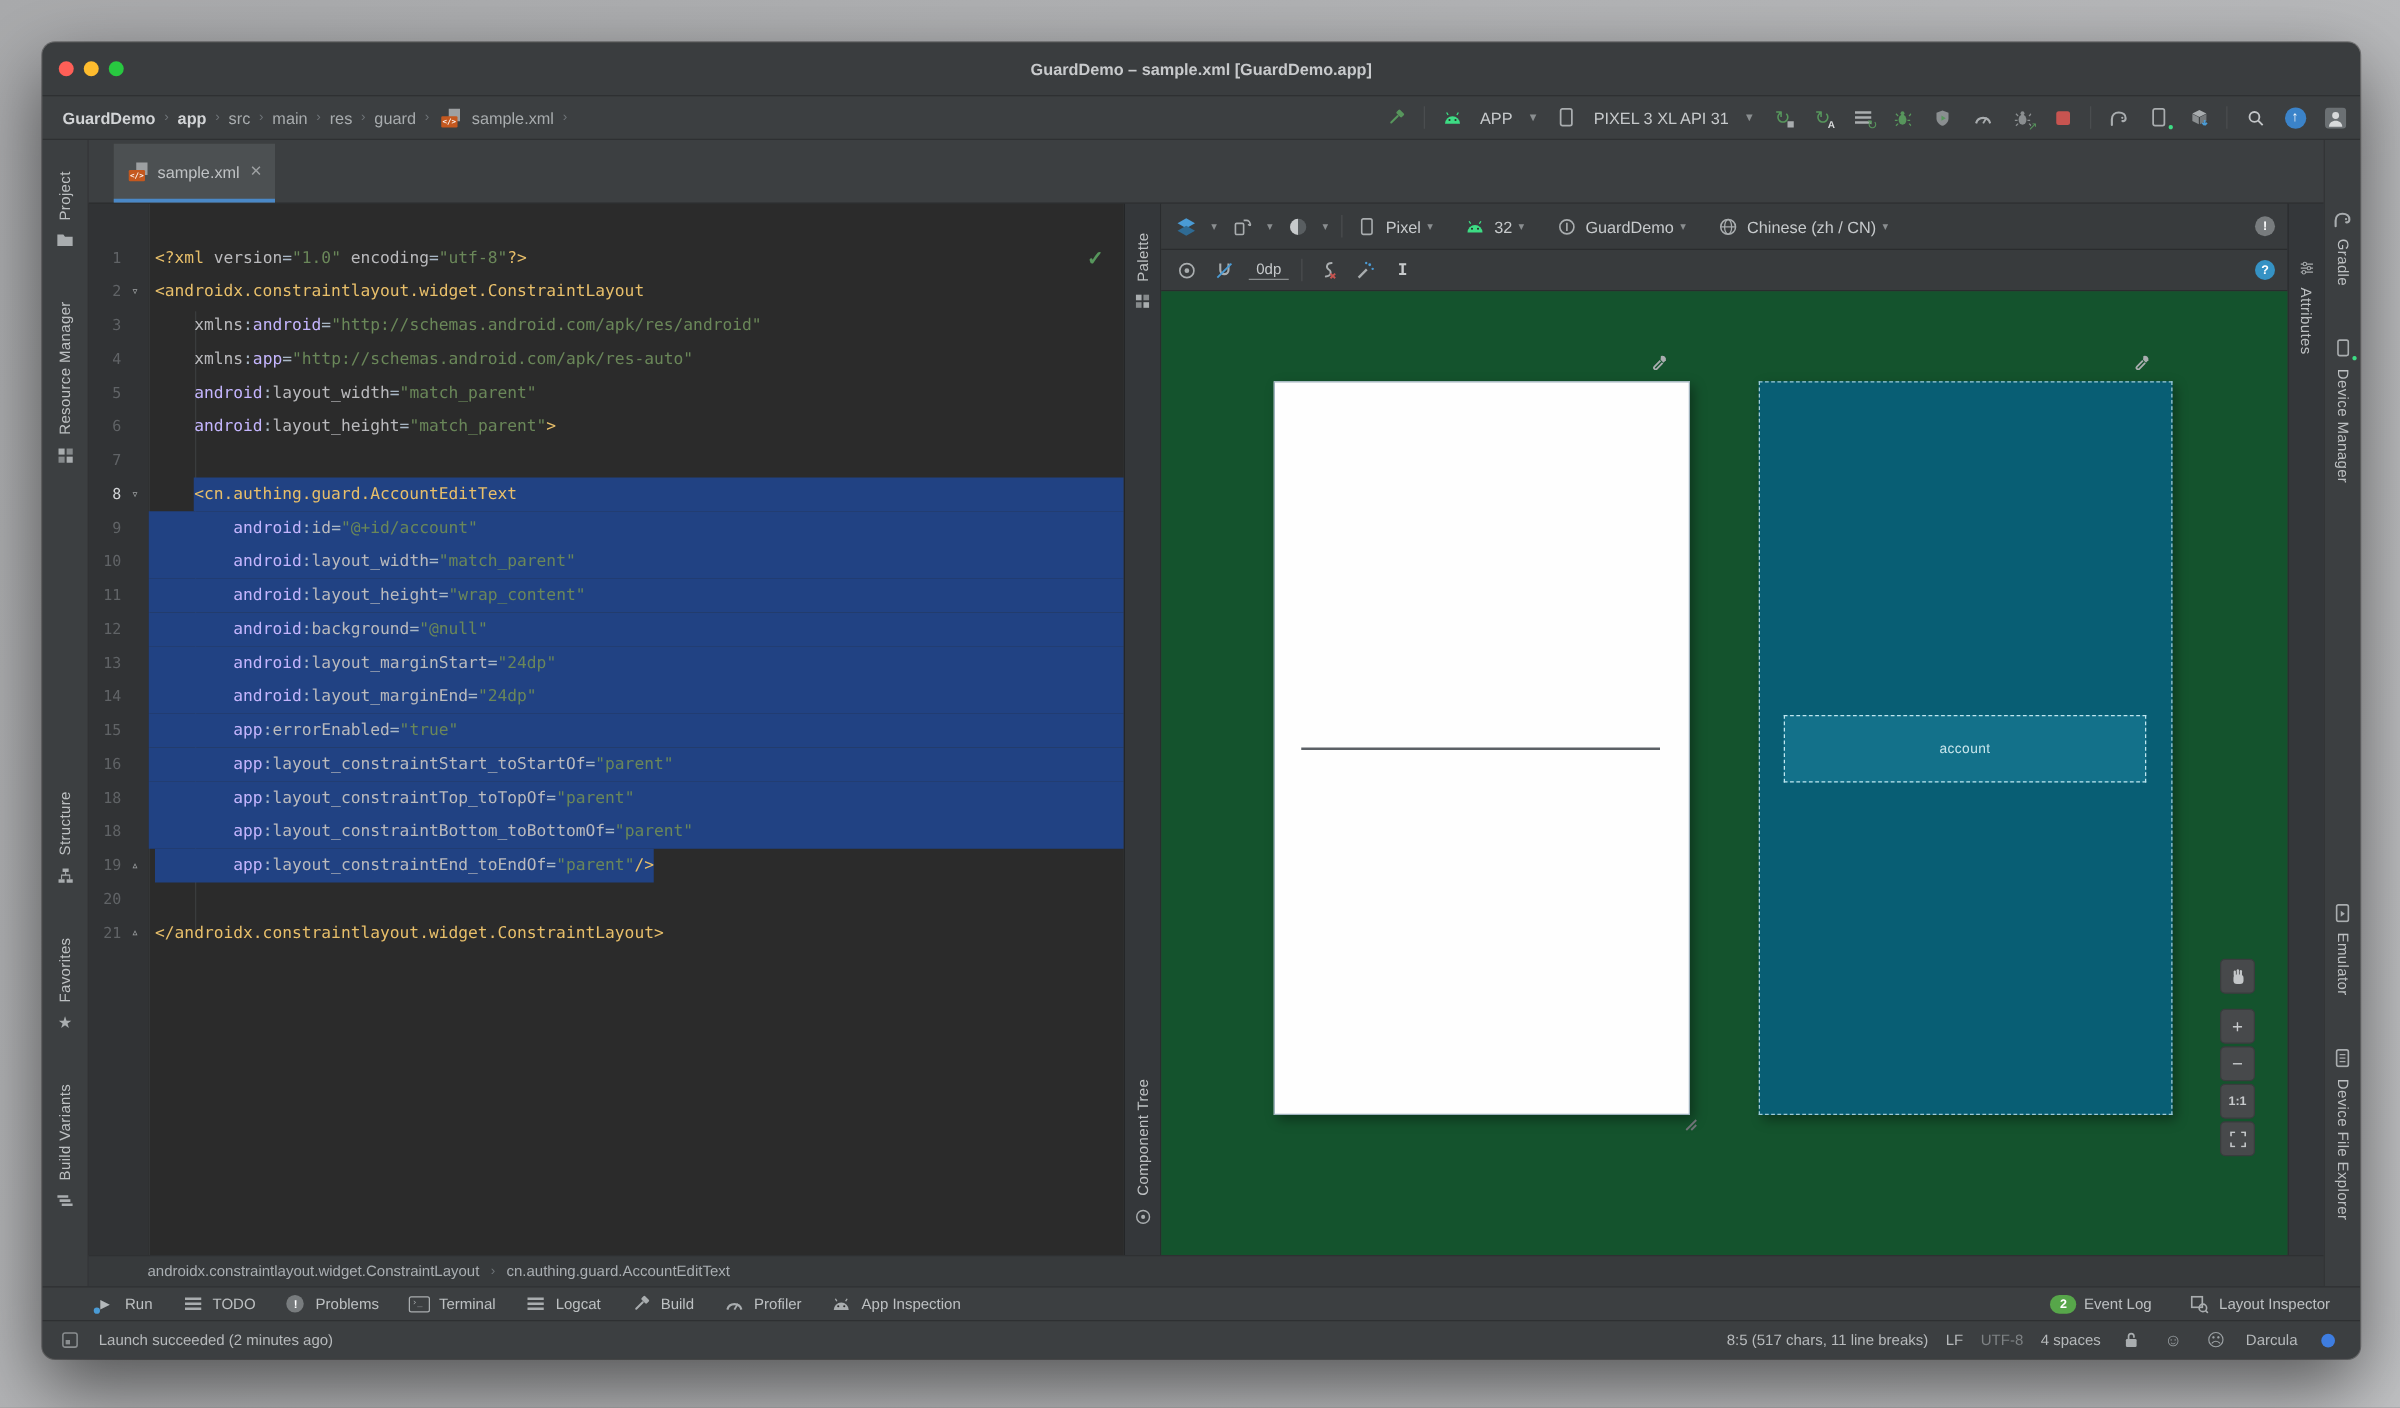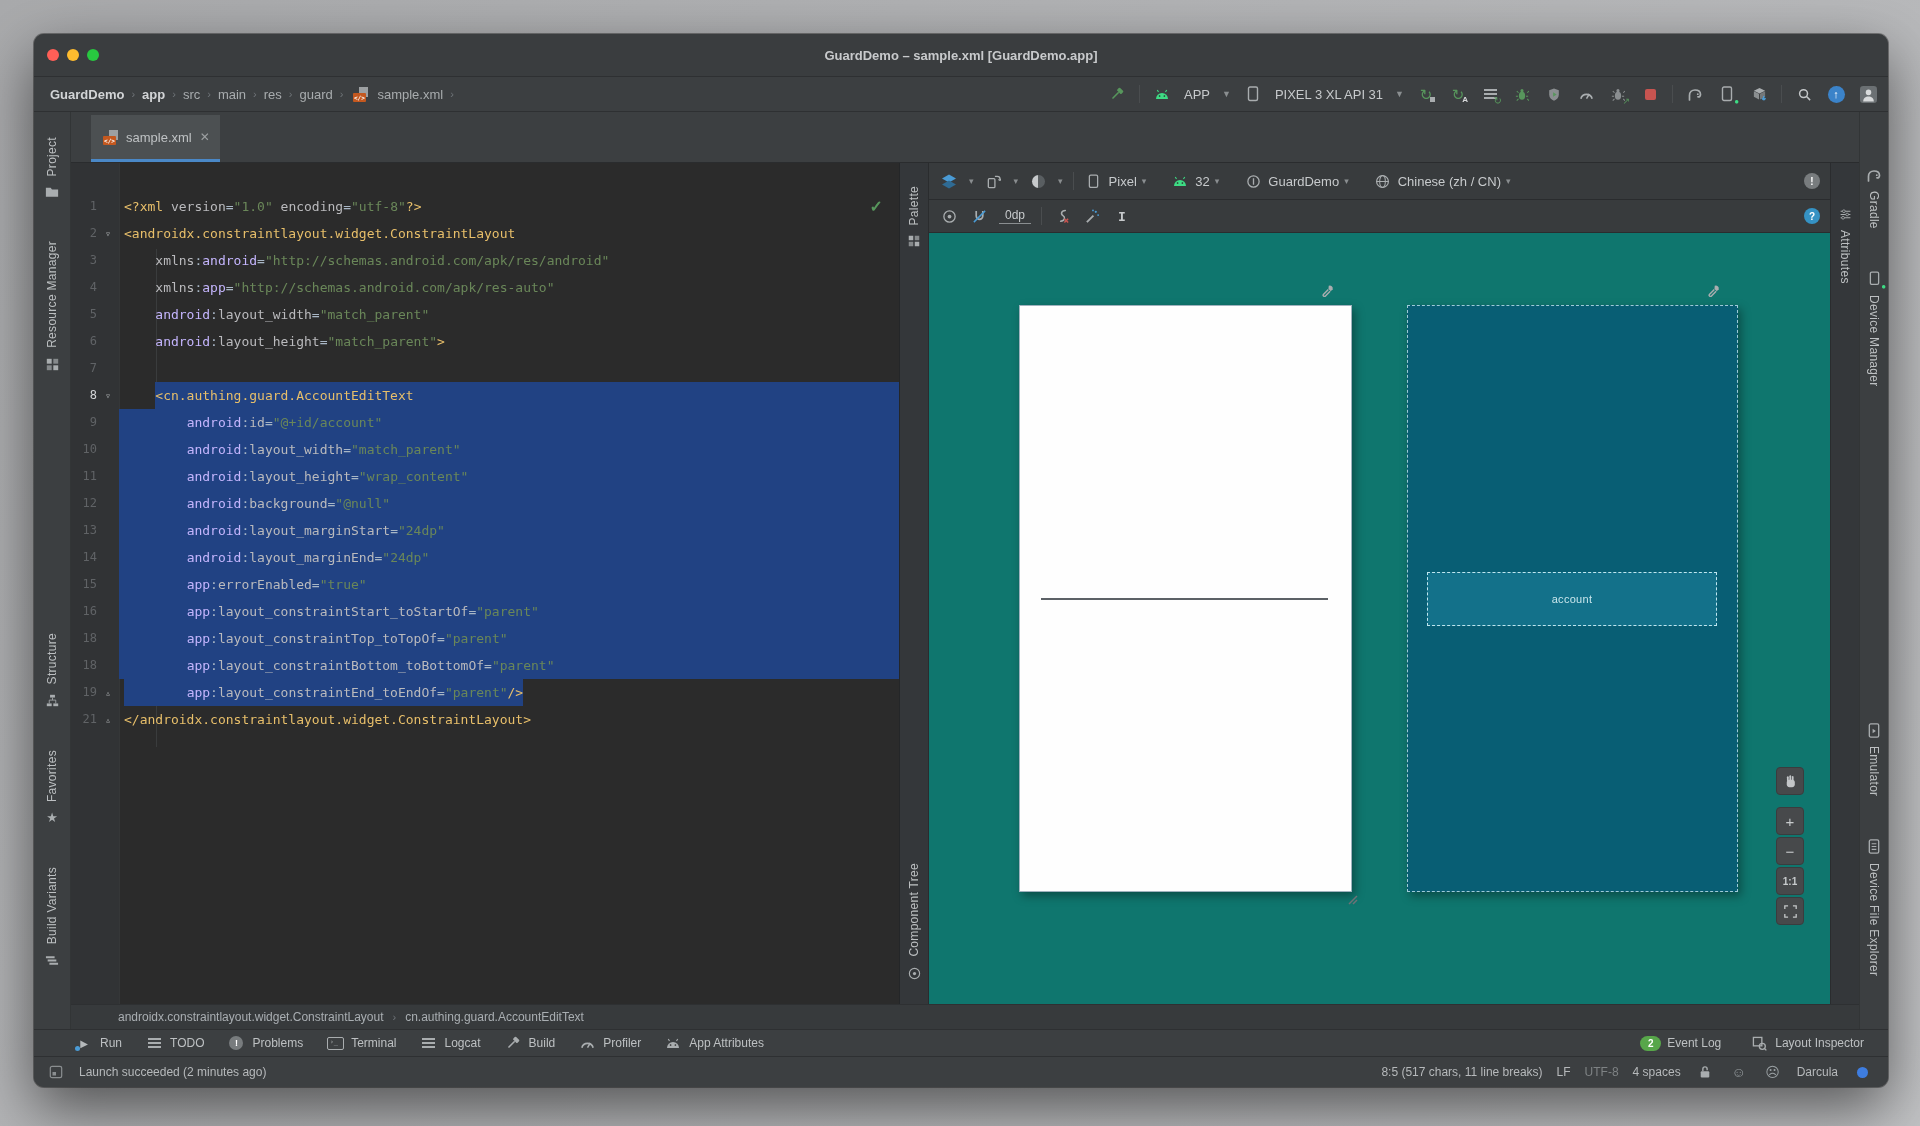--- a/index.html
+++ b/index.html
@@ -76,21 +76,21 @@
   .dtb.dtb2{height:32px}
   .dsel{display:flex;align-items:center;gap:5px}
   .dright{margin-left:auto;display:flex;align-items:center;gap:8px}
   .circb{width:16px;height:16px;border-radius:50%;display:inline-flex;align-items:center;justify-content:center;font-size:10px;font-weight:bold;color:#fff;flex:none}
   .circb.gray{background:#787c7e}
   .circb.blue{background:#3592c4}
   .mbtn{font-size:12px;color:#c7cacc;border-bottom:1px solid #8a8e90;padding:0 6px 1px}
   .halfc{width:13px;height:13px;border-radius:50%;background:linear-gradient(90deg,#c7cacc 0 50%,#595e61 50% 100%);display:inline-block}
   .gi{font-family:"DejaVu Sans Mono",monospace;font-weight:bold;color:#c7cacc;font-size:13px}
   
-  .canvas{flex:1;position:relative;background:#0f766e;overflow:hidden}
+  .canvas{flex:1;position:relative;background:#14532d;overflow:hidden}
   .devwhite{position:absolute;left:90px;top:72px;width:331px;height:585px;background:#fefefe;border:1px solid #9fb2be;box-shadow:3px 4px 9px rgba(0,0,0,.35)}
   .underline{position:absolute;left:21px;right:23px;top:292px;height:2px;background:#5c6166}
   .devblue{position:absolute;left:478px;top:72px;width:329px;height:585px;background:#085e74;border:1px dashed #9ecbd8;box-shadow:3px 4px 9px rgba(0,0,0,.35)}
   .acctbox{position:absolute;left:19px;right:20px;top:266px;height:52px;background:#13718a;border:1px dashed #bfe6ef;display:flex;align-items:center;justify-content:center;font-size:11px;color:#c9e6ec;letter-spacing:.3px}
   .wrench{position:absolute;top:50px;width:14px;height:14px}
   .zoomctl{position:absolute;right:26px;top:534px;display:flex;flex-direction:column;gap:12px;align-items:center}
   .zgroup{display:flex;flex-direction:column;gap:2px}
   .zbtn{width:26px;height:26px;background:#47494b;border:1px solid #3a3c3e;border-radius:4px;display:flex;align-items:center;justify-content:center;color:#c7cacc;font-size:15px}
   .zbtn.oneone{font-size:10px;font-weight:bold}
   .rhandle{position:absolute;left:415px;top:658px}
@@ -355,20 +355,21 @@
               <div class="cl selfull"><span class="ln">10</span><span class="fold"></span><div class="codec"><span class="c-p">        </span><span class="c-n">android</span><span class="c-p">:</span><span class="c-a">layout_width</span><span class="c-p">=</span><span class="c-s">"match_parent"</span></div></div>
               <div class="cl selfull"><span class="ln">11</span><span class="fold"></span><div class="codec"><span class="c-p">        </span><span class="c-n">android</span><span class="c-p">:</span><span class="c-a">layout_height</span><span class="c-p">=</span><span class="c-s">"wrap_content"</span></div></div>
               <div class="cl selfull"><span class="ln">12</span><span class="fold"></span><div class="codec"><span class="c-p">        </span><span class="c-n">android</span><span class="c-p">:</span><span class="c-a">background</span><span class="c-p">=</span><span class="c-s">"@null"</span></div></div>
               <div class="cl selfull"><span class="ln">13</span><span class="fold"></span><div class="codec"><span class="c-p">        </span><span class="c-n">android</span><span class="c-p">:</span><span class="c-a">layout_marginStart</span><span class="c-p">=</span><span class="c-s">"24dp"</span></div></div>
               <div class="cl selfull"><span class="ln">14</span><span class="fold"></span><div class="codec"><span class="c-p">        </span><span class="c-n">android</span><span class="c-p">:</span><span class="c-a">layout_marginEnd</span><span class="c-p">=</span><span class="c-s">"24dp"</span></div></div>
               <div class="cl selfull"><span class="ln">15</span><span class="fold"></span><div class="codec"><span class="c-p">        </span><span class="c-n">app</span><span class="c-p">:</span><span class="c-a">errorEnabled</span><span class="c-p">=</span><span class="c-s">"true"</span></div></div>
               <div class="cl selfull"><span class="ln">16</span><span class="fold"></span><div class="codec"><span class="c-p">        </span><span class="c-n">app</span><span class="c-p">:</span><span class="c-a">layout_constraintStart_toStartOf</span><span class="c-p">=</span><span class="c-s">"parent"</span></div></div>
               <div class="cl selfull"><span class="ln">18</span><span class="fold"></span><div class="codec"><span class="c-p">        </span><span class="c-n">app</span><span class="c-p">:</span><span class="c-a">layout_constraintTop_toTopOf</span><span class="c-p">=</span><span class="c-s">"parent"</span></div></div>
               <div class="cl selfull"><span class="ln">18</span><span class="fold"></span><div class="codec"><span class="c-p">        </span><span class="c-n">app</span><span class="c-p">:</span><span class="c-a">layout_constraintBottom_toBottomOf</span><span class="c-p">=</span><span class="c-s">"parent"</span></div></div>
               <div class="cl"><span class="ln">19</span><span class="fold">▵</span><div class="codec"><span class="selfit"><span class="c-p">        </span><span class="c-n">app</span><span class="c-p">:</span><span class="c-a">layout_constraintEnd_toEndOf</span><span class="c-p">=</span><span class="c-s">"parent"</span><span class="c-t">/&gt;</span></span></div></div>
+              <div class="cl"><span class="ln">20</span><span class="fold"></span><div class="codec"></div></div>
               <div class="cl"><span class="ln">21</span><span class="fold">▵</span><div class="codec"><span class="c-t">&lt;/androidx.constraintlayout.widget.ConstraintLayout&gt;</span></div></div>
             </div>
           <div class="okcheck">✓</div>
         </div>
 
         <div class="design">
           <div class="dstrip dleft">
             <div class="sitem" id="ds-palette">
                 <span class="vlab up">Palette</span>
                 <span class="ic">
@@ -679,21 +680,21 @@
         <div class="bitem">
           <span class="ic">
             <svg width="16" height="11" viewBox="0 0 16 11">
               <path d="M2 10a6 6 0 0 1 12 0z" fill="#a9adaf"></path>
               <line x1="4.5" y1="3" x2="3.3" y2="1" stroke="#a9adaf" stroke-width="1.1"></line>
               <line x1="11.5" y1="3" x2="12.7" y2="1" stroke="#a9adaf" stroke-width="1.1"></line>
               <circle cx="5.6" cy="7" r=".85" fill="#2b2b2b"></circle>
               <circle cx="10.4" cy="7" r=".85" fill="#2b2b2b"></circle>
             </svg>
           </span>
-          <span>App Attributes</span>
+          <span>App Inspection</span>
         </div>
       </span>
     <div class="bright" id="bb-right">
         <div class="bitem">
           <span class="badge">2</span>
           <span>Event Log</span>
         </div>
         <div class="bitem">
           <span class="ic">
             <svg width="15" height="15" viewBox="0 0 16 16">

